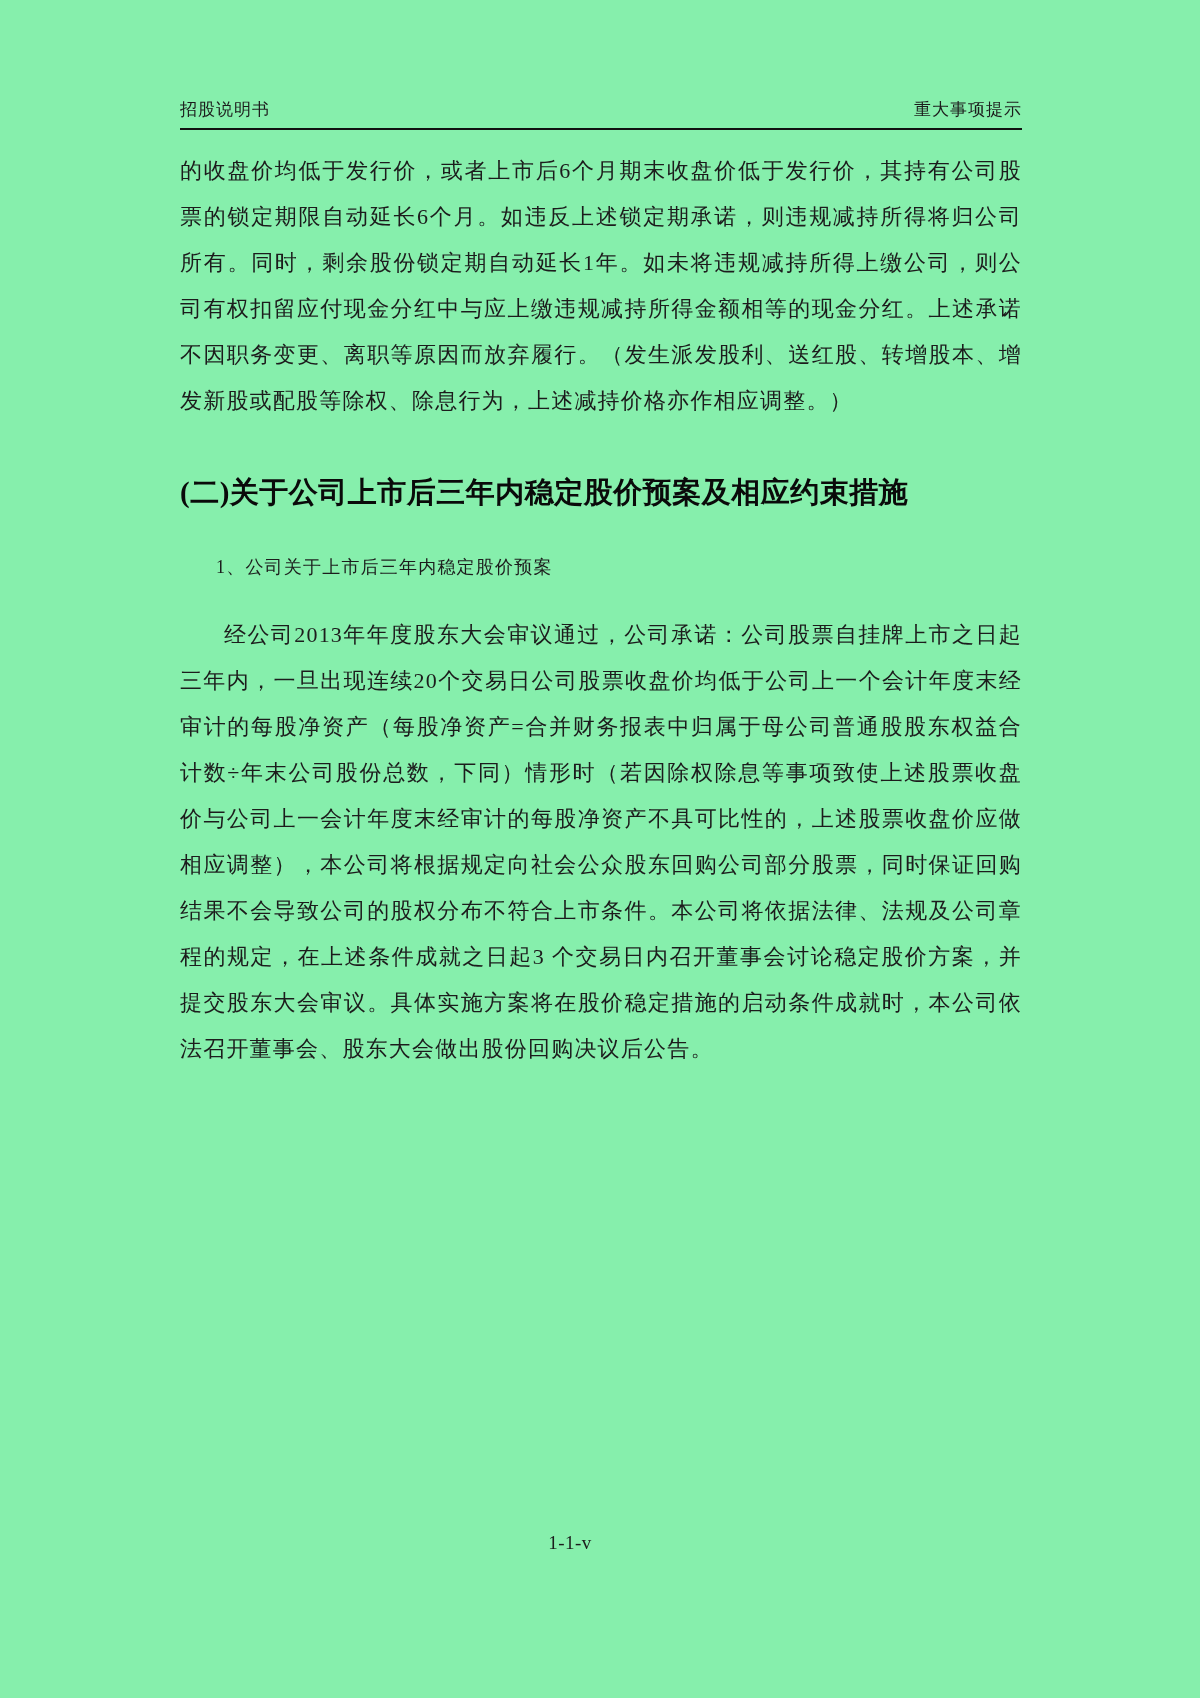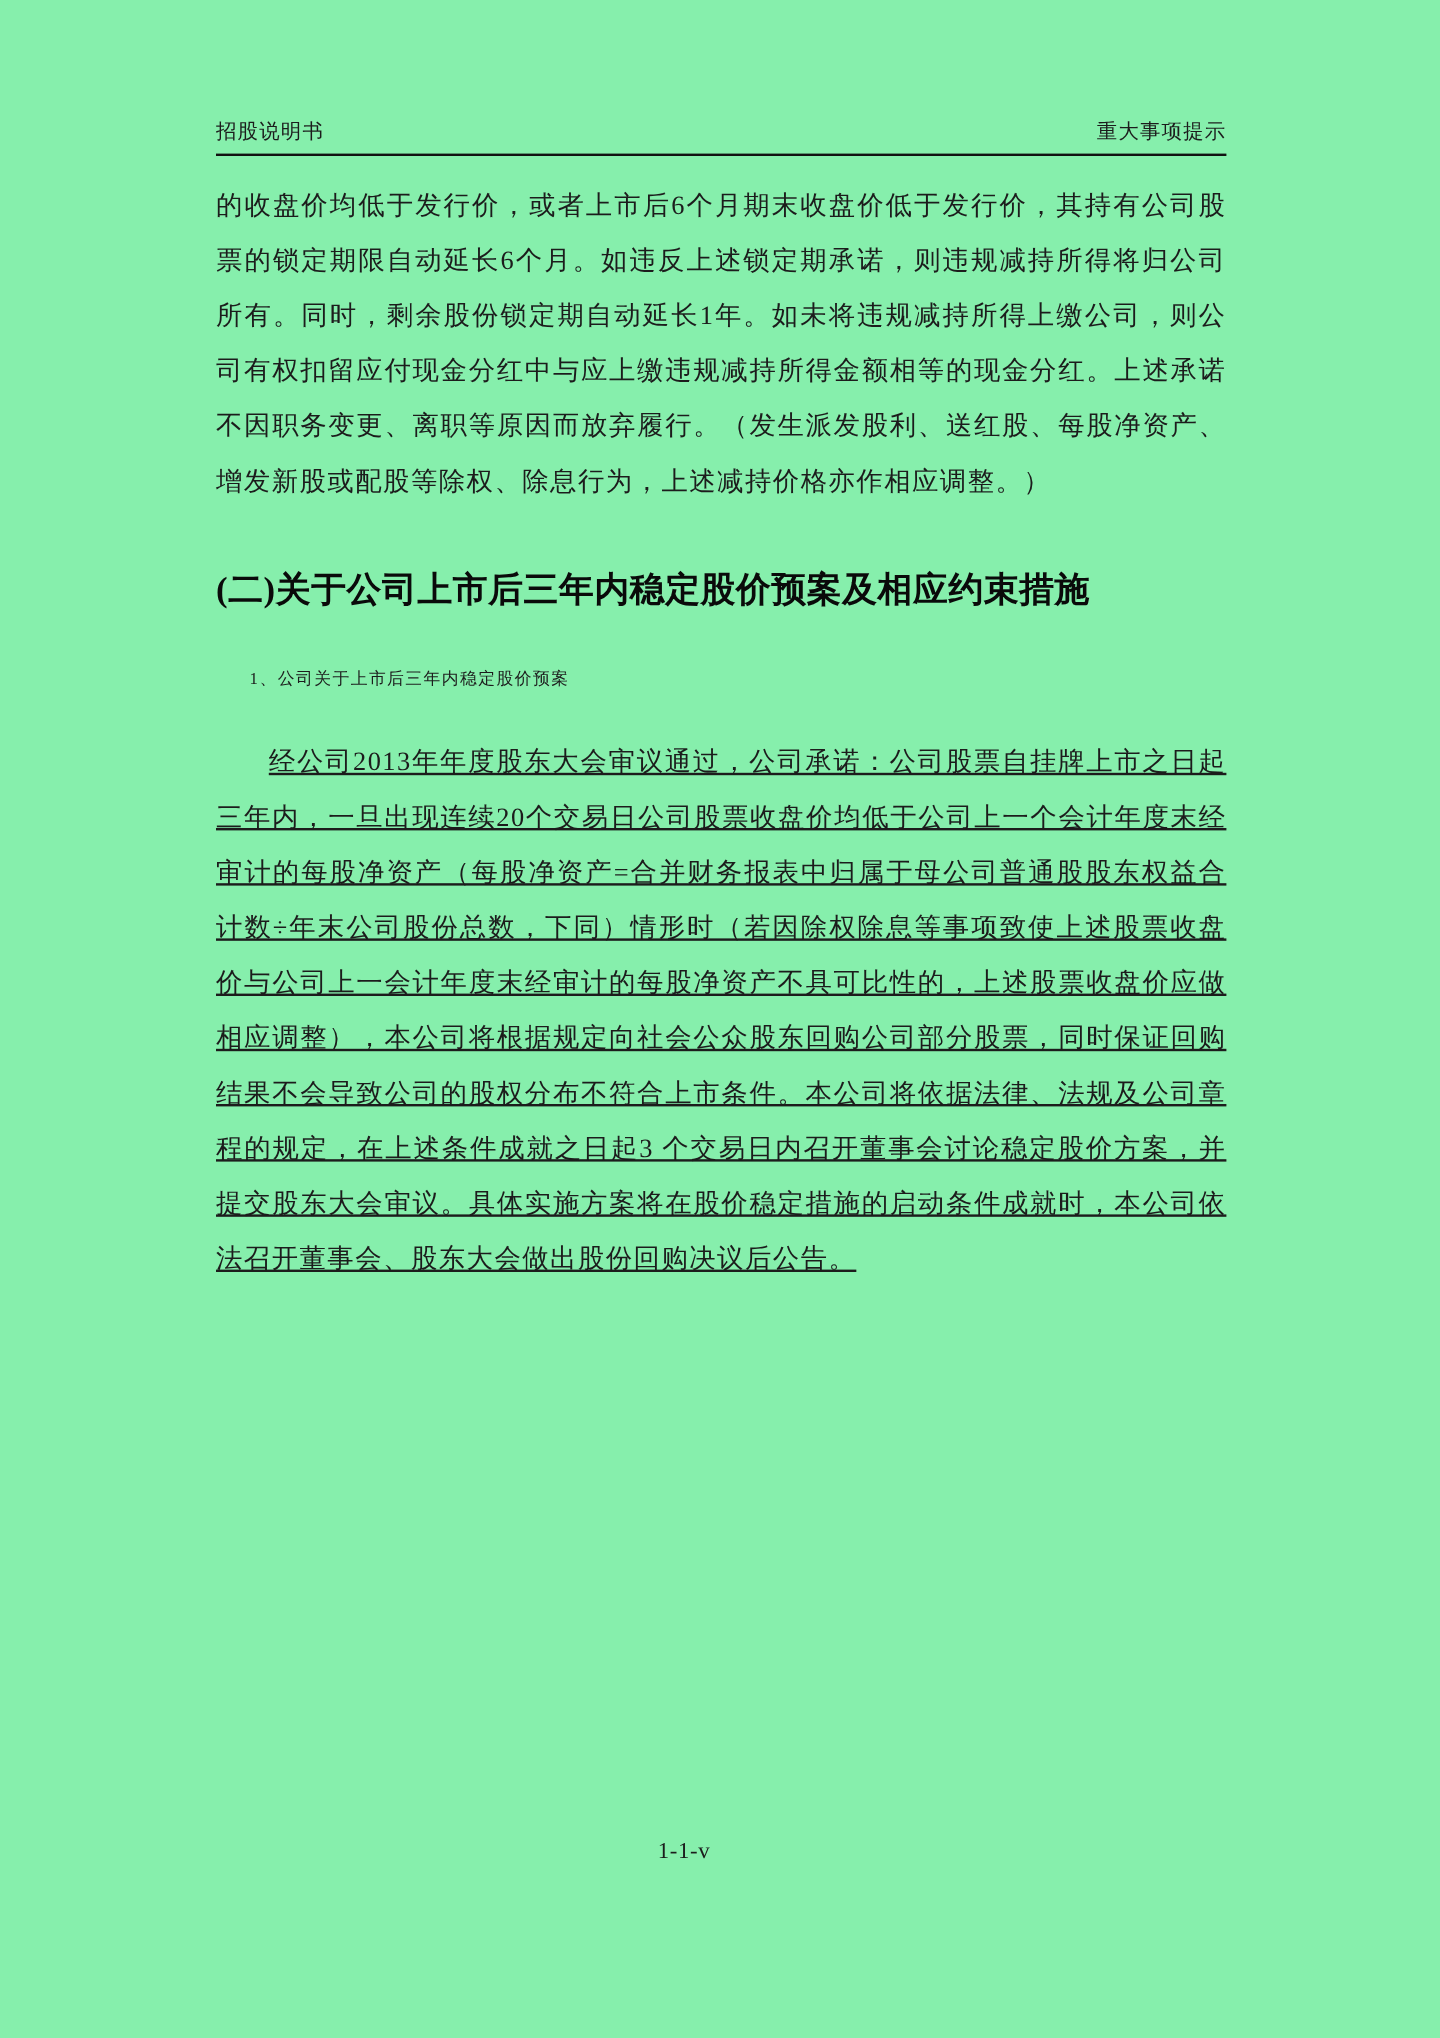--- a/index.html
+++ b/index.html
@@ -29,34 +29,34 @@
     border-bottom: 2px solid #111111;
   }
   .body-text p {
     margin: 0;
     font-size: 22px;
     line-height: 46px;
     letter-spacing: 1.2px;
     text-align: justify;
   }
   .para-first { margin-top: 18px !important; text-indent: 0; }
-  .para-indent { text-indent: 2em; text-decoration: underline; }
+  .para-indent { text-indent: 2em; }
   .para-gap { margin-top: 22px !important; }
   .section-heading {
     margin: 46px 0 0 0;
     font-size: 29px;
     font-weight: bold;
     line-height: 44px;
     text-align: left;
     letter-spacing: 0.5px;
     color: #0a0a0a;
   }
   .subsection-heading {
     margin: 30px 0 0 0;
-    font-size: 14px;
+    font-size: 18px;
     line-height: 46px;
     letter-spacing: 1.2px;
     text-indent: 2em;
     font-weight: normal;
   }
   .page-footer {
     position: absolute;
     left: 0;
     top: 1532px;
     width: 1140px;
@@ -70,21 +70,21 @@
 
 <div class="page">
   <div class="content">
 
     <div class="running-header">
       <span>招股说明书</span>
       <span>重大事项提示</span>
     </div>
 
     <div class="body-text">
-      <p class="para-first">的收盘价均低于发行价，或者上市后6个月期末收盘价低于发行价，其持有公司股票的锁定期限自动延长6个月。如违反上述锁定期承诺，则违规减持所得将归公司所有。同时，剩余股份锁定期自动延长1年。如未将违规减持所得上缴公司，则公司有权扣留应付现金分红中与应上缴违规减持所得金额相等的现金分红。上述承诺不因职务变更、离职等原因而放弃履行。（发生派发股利、送红股、每股净资产、增发新股或配股等除权、除息行为，上述减持价格亦作相应调整。）</p>
+      <p class="para-first">的收盘价均低于发行价，或者上市后6个月期末收盘价低于发行价，其持有公司股票的锁定期限自动延长6个月。如违反上述锁定期承诺，则违规减持所得将归公司所有。同时，剩余股份锁定期自动延长1年。如未将违规减持所得上缴公司，则公司有权扣留应付现金分红中与应上缴违规减持所得金额相等的现金分红。上述承诺不因职务变更、离职等原因而放弃履行。（发生派发股利、送红股、转增股本、增发新股或配股等除权、除息行为，上述减持价格亦作相应调整。）</p>
 
       <h2 class="section-heading">(二)关于公司上市后三年内稳定股价预案及相应约束措施</h2>
 
       <h3 class="subsection-heading">1、公司关于上市后三年内稳定股价预案</h3>
 
       <p class="para-indent para-gap">经公司2013年年度股东大会审议通过，公司承诺：公司股票自挂牌上市之日起三年内，一旦出现连续20个交易日公司股票收盘价均低于公司上一个会计年度末经审计的每股净资产（每股净资产=合并财务报表中归属于母公司普通股股东权益合计数÷年末公司股份总数，下同）情形时（若因除权除息等事项致使上述股票收盘价与公司上一会计年度末经审计的每股净资产不具可比性的，上述股票收盘价应做相应调整），本公司将根据规定向社会公众股东回购公司部分股票，同时保证回购结果不会导致公司的股权分布不符合上市条件。本公司将依据法律、法规及公司章程的规定，在上述条件成就之日起3 个交易日内召开董事会讨论稳定股价方案，并提交股东大会审议。具体实施方案将在股价稳定措施的启动条件成就时，本公司依法召开董事会、股东大会做出股份回购决议后公告。</p>
 
 
     </div>
 

